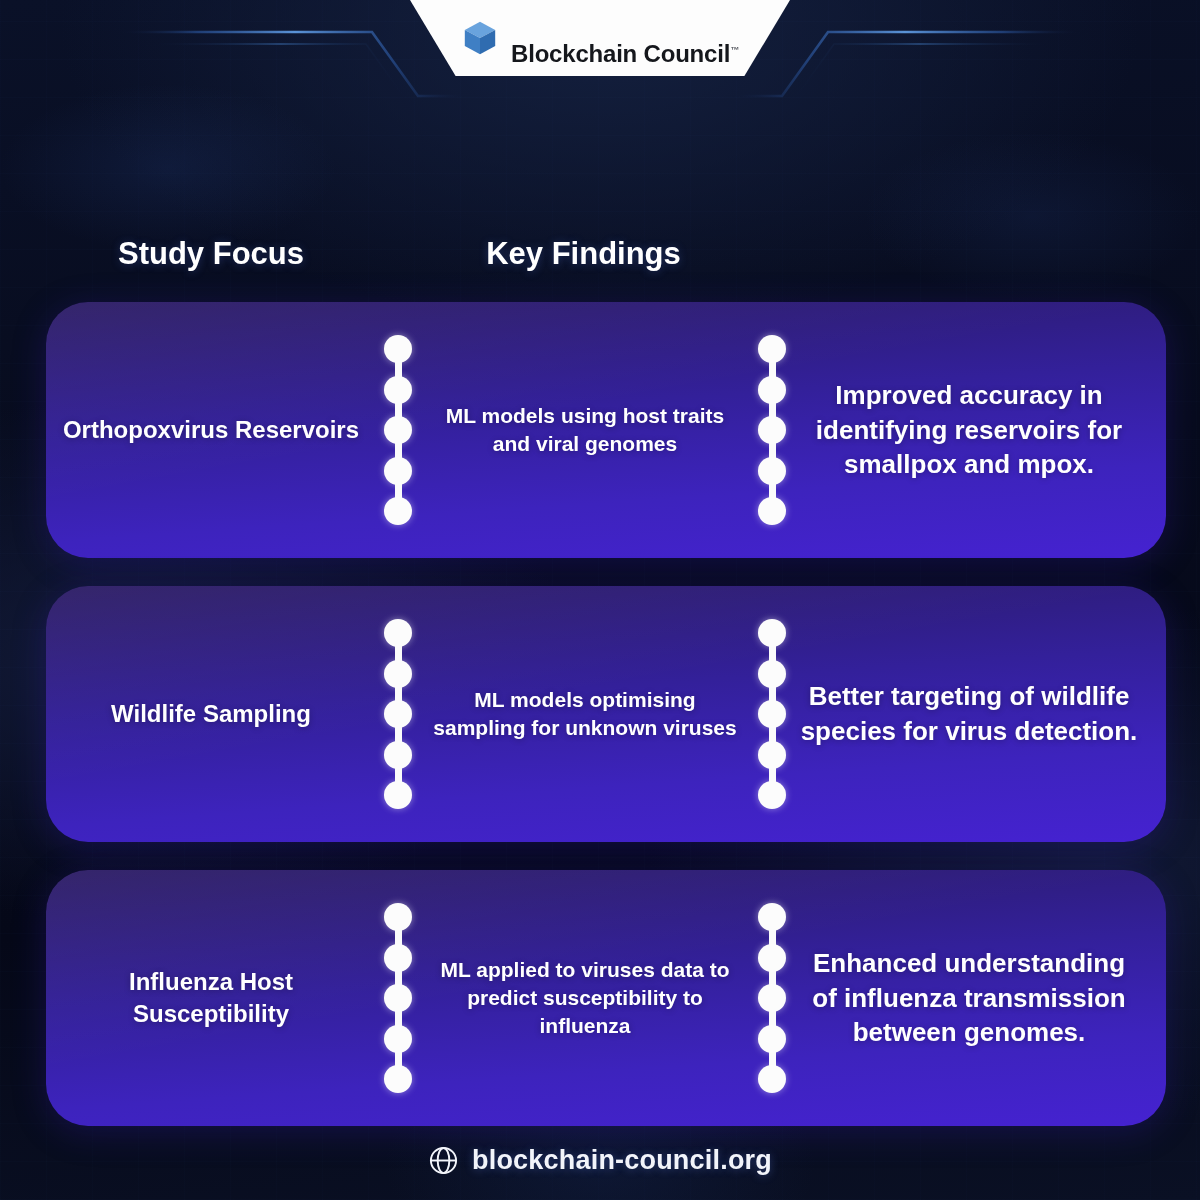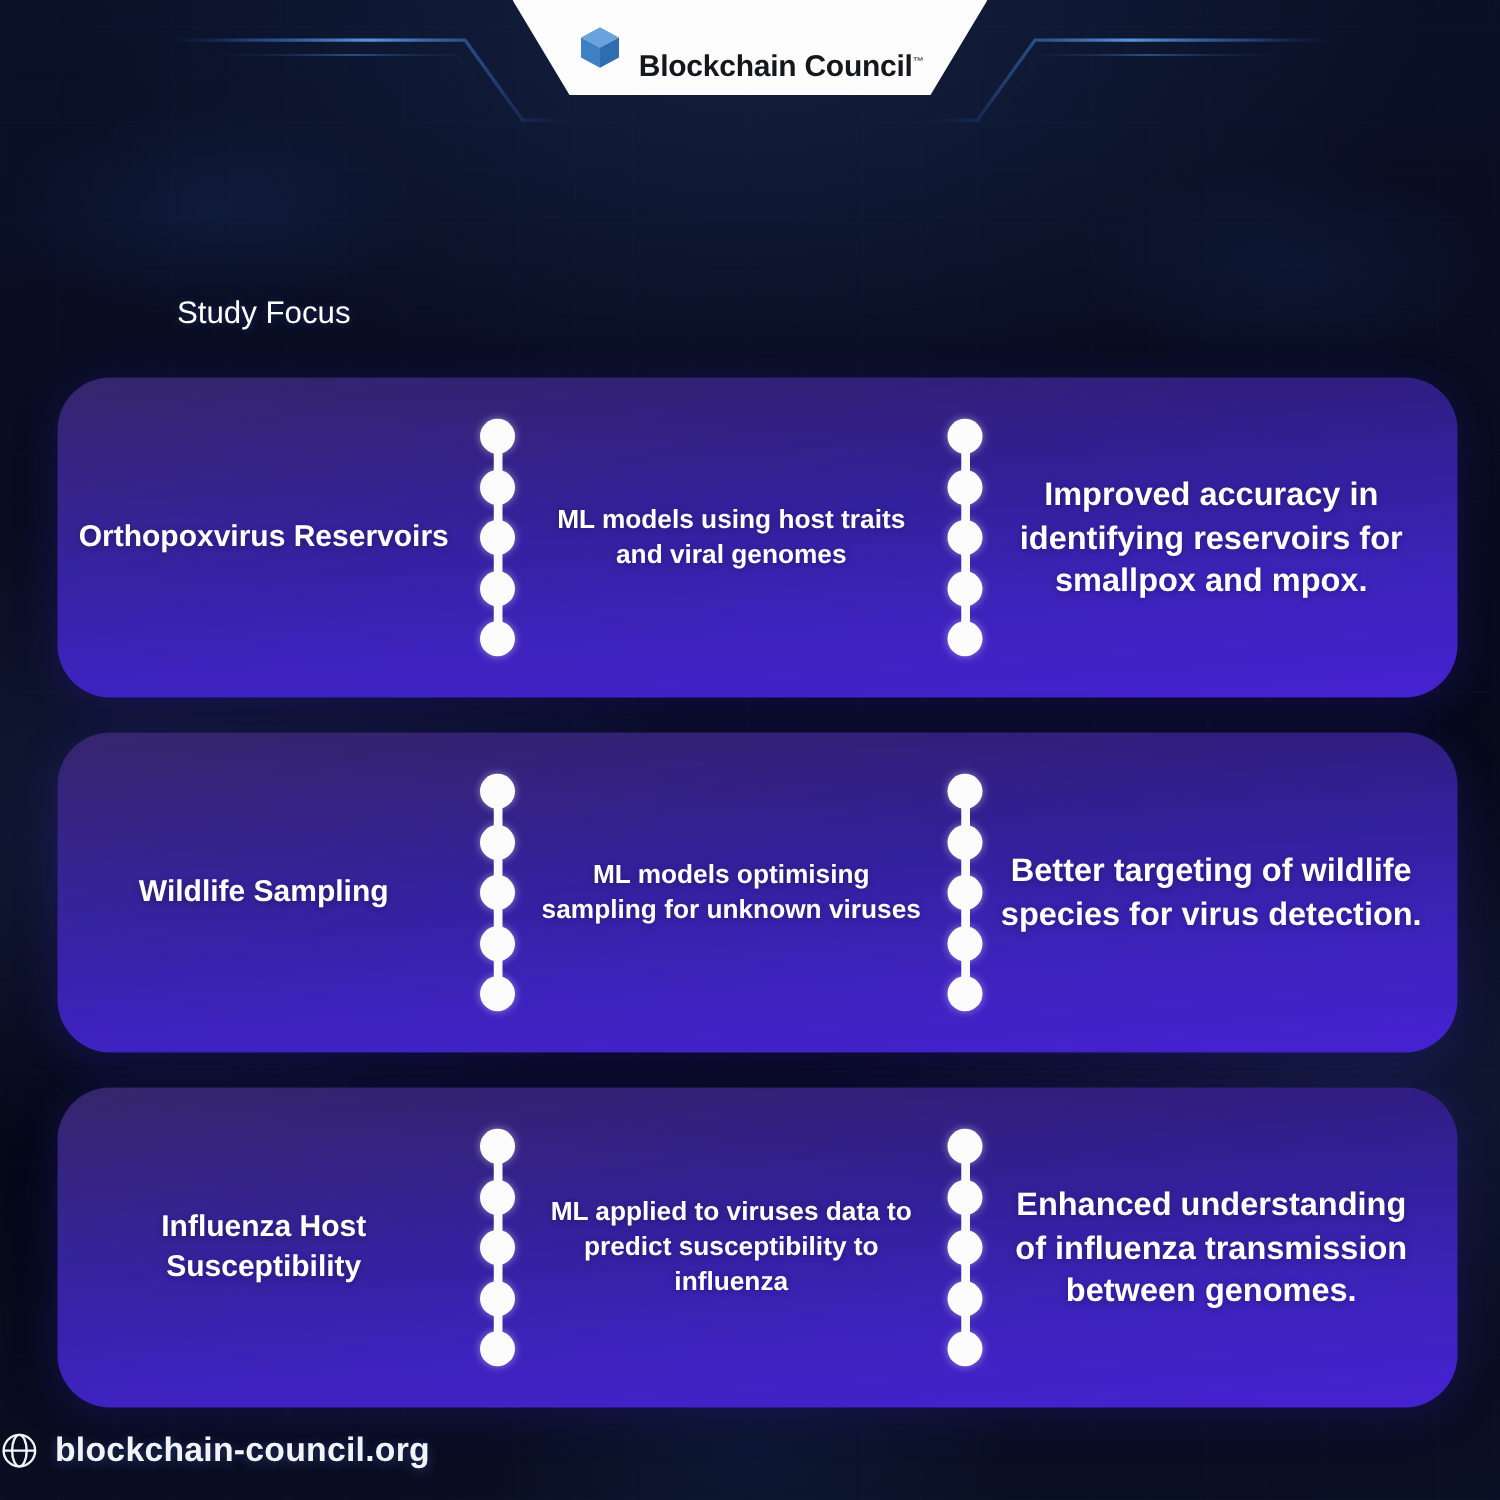--- a/index.html
+++ b/index.html
@@ -61,21 +61,21 @@
     text-shadow:0 2px 14px rgba(80,110,220,.35);
     z-index:4;
   }
 
   
   .col-heads {
     position:absolute; top:236px; left:46px; width:1120px; height:42px;
     display:flex; z-index:4;
   }
   .col-head {
-    color:#ffffff; font-size:25px; font-weight:400; text-align:center;
+    color:#ffffff; font-size:31px; font-weight:700; text-align:center;
     text-shadow:0 1px 8px rgba(70,100,200,.35);
   }
   .ch-1 { width:330px; }
   .ch-2 { width:375px; }
   .ch-3 { width:415px; }
 
   
   .cards { position:absolute; top:302px; left:46px; width:1120px; z-index:4; }
   .card {
     position:relative;
@@ -121,21 +121,21 @@
   .bead {
     position:relative; z-index:2;
     width:28px; height:28px; border-radius:50%;
     background:#fcfcfc;
     box-shadow:0 0 7px rgba(255,255,255,.45);
   }
 
   
   .footer {
     position:absolute; bottom:24px; left:0; width:1200px;
-    display:flex; align-items:center; gap:13px;
+    display:flex; align-items:center; justify-content:center; gap:13px;
     z-index:5;
   }
   .globe { width:31px; height:31px; flex:0 0 auto; }
   .footer-url {
     color:#f2f4fa; font-size:27px; font-weight:600; letter-spacing:.2px;
     text-shadow:0 1px 9px rgba(90,120,220,.4);
   }
 </style>
 </head>
 <body>
@@ -173,20 +173,21 @@
         <polygon points="4,11.5 20,20 20,37 4,28.5" fill="#3f7fc4"></polygon>
         <polygon points="36,11.5 20,20 20,37 36,28.5" fill="#2f6cb0"></polygon>
       </svg>
       <div class="brand-text"><span>Blockchain Council</span><span class="tm">™</span></div>
     </div>
   </div>
 
 
   <div class="col-heads">
     <div class="col-head ch-1">Study Focus</div>
+    <div class="col-head ch-3">Key Findings</div>
   </div>
 
   <div class="cards">
 
     <div class="card">
       <div class="cell cell-focus">Orthopoxvirus Reservoirs</div>
       <div class="chain">
         <span class="bead"></span>
         <span class="bead"></span>
         <span class="bead"></span>

